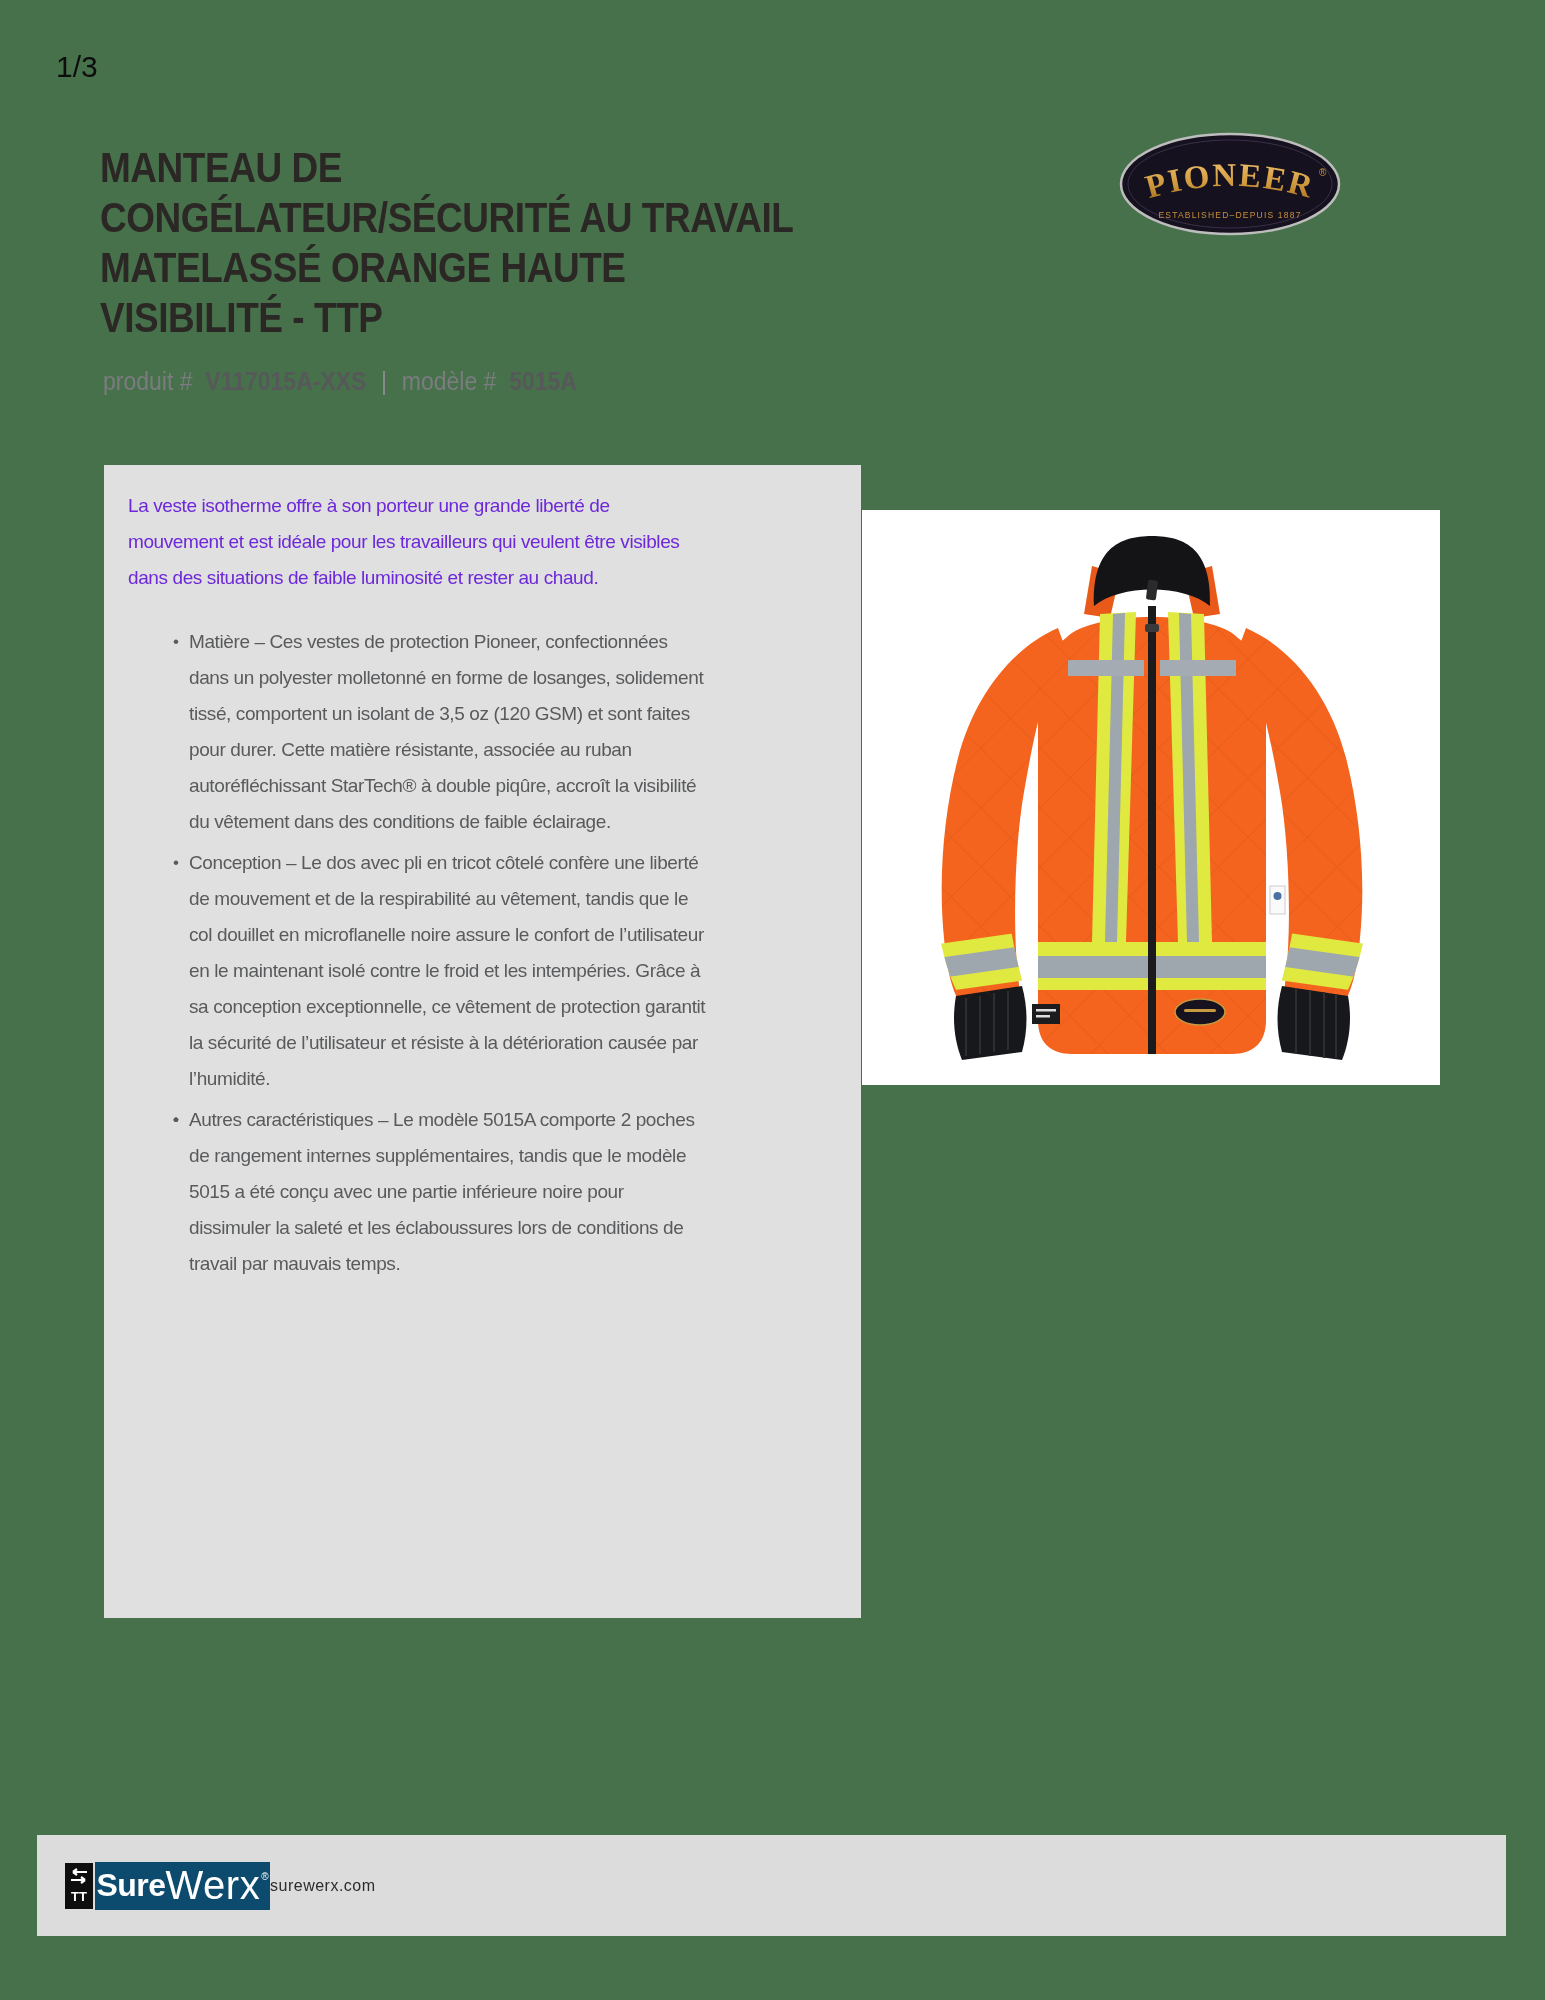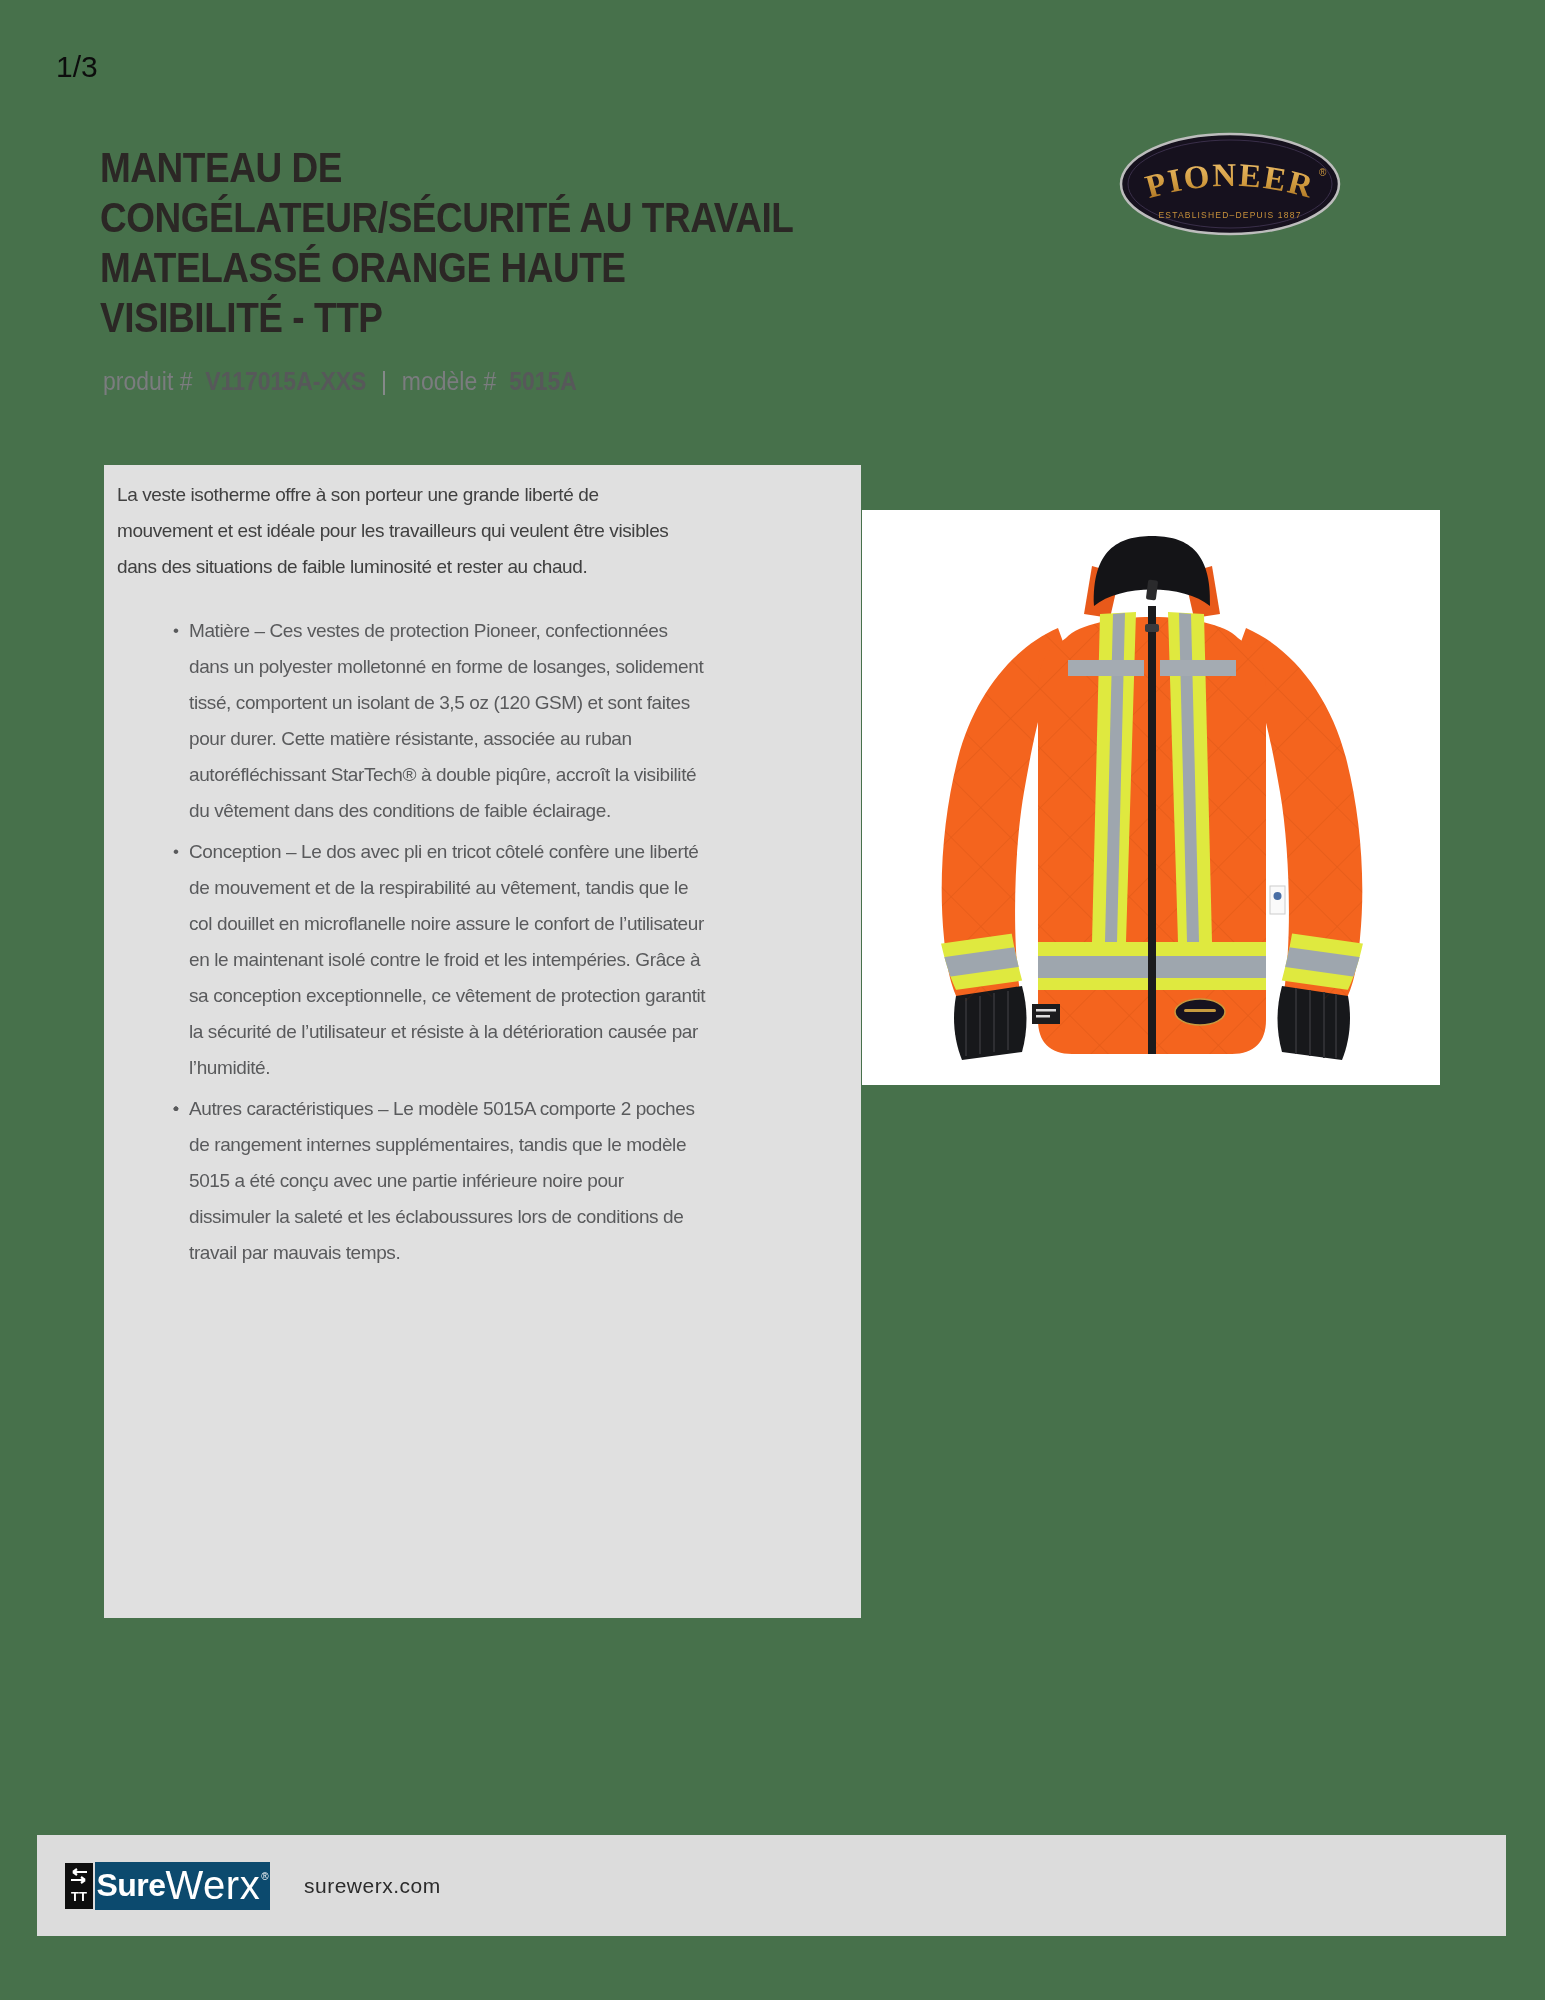--- a/index.html
+++ b/index.html
@@ -25,22 +25,22 @@
     transform:scaleX(0.92);transform-origin:0 0;white-space:nowrap;
   }
   .product-line .code{font-weight:700;color:#57585a;}
   .product-line .sep{margin:0 9px;color:#8a8b8e;}
   .pioneer-logo{position:absolute;left:1118px;top:132px;}
   .content-box{
     position:absolute;left:104px;top:465px;width:757px;height:1153px;
     background:#e0e0e0;box-sizing:border-box;padding:12px 0 0 13px;
   }
   .intro{
-    margin:0;width:578px;
-    font-size:19px;line-height:36px;letter-spacing:-0.4px;color:#404040;
+    margin:11px;width:578px;
+    font-size:19px;line-height:36px;letter-spacing:-0.4px;color:#6d28d9;
   }
   .feature-list{margin-top:28px;}
   .feature-item{
     position:relative;width:590px;box-sizing:border-box;
     padding-left:72px;margin-bottom:5px;
     font-size:19px;line-height:36px;letter-spacing:-0.4px;color:#595a5c;
   }
   .feature-item .dot{
     position:absolute;left:56px;top:0;font-size:17px;color:#595a5c;
   }
@@ -55,21 +55,21 @@
   .sw-mark{margin-left:28px;flex:0 0 auto;}
   .sw-wordmark{
     margin-left:2px;width:175px;height:48px;background:#0c4a6e;
     display:flex;align-items:center;justify-content:center;
     color:#ffffff;white-space:nowrap;flex:0 0 auto;
   }
   .sw-wordmark .sure{font-weight:700;font-size:32px;letter-spacing:-0.5px;}
   .sw-wordmark .werx{font-weight:400;font-size:40px;letter-spacing:0.5px;}
   .sw-wordmark .reg{font-size:10px;align-self:flex-start;margin-top:9px;margin-left:1px;}
   .website{
-    margin-left:34px;font-size:21px;color:#2c2c2c;letter-spacing:0.5px;
+    font-size:16px;color:#2c2c2c;letter-spacing:0.5px;
   }
 </style>
 </head>
 <body>
 
 <div class="page-number">1/3</div>
 
 <div class="title-block">
   <div>MANTEAU DE</div>
   <div>CONGÉLATEUR/SÉCURITÉ AU TRAVAIL</div>

